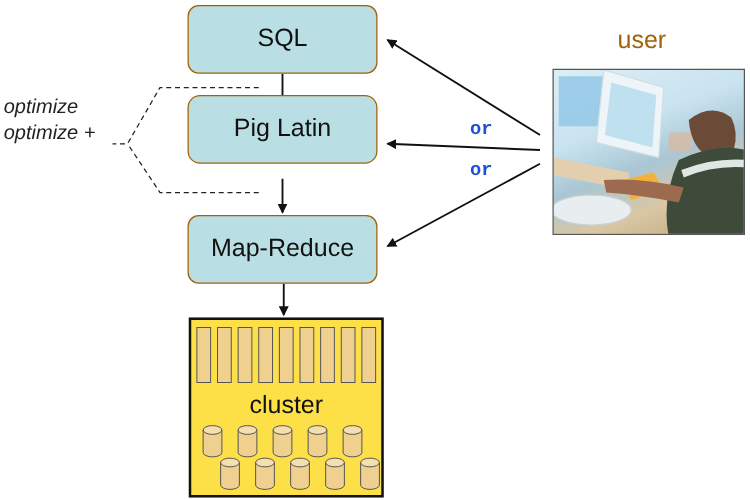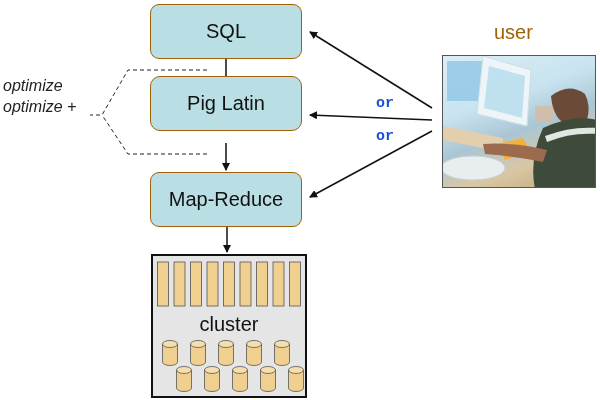--- a/index.html
+++ b/index.html
@@ -9,21 +9,21 @@
   #pig{top:76px;border-radius:10px;}
   #mr{top:172px;}
   svg.overlay{position:absolute;left:0;top:0;width:600px;height:400px;}
   .note{position:absolute;left:3px;top:75px;font-style:italic;font-size:16px;line-height:21px;color:#222;}
   .or{position:absolute;font-weight:bold;font-size:15px;color:#1d4ed8;font-family:Liberation Mono, monospace;}
   #or1{left:376px;top:95px;}
   #or2{left:376px;top:128px;}
   .user-label{position:absolute;left:494px;top:21px;font-size:20px;color:#a16207;}
   .photo{position:absolute;left:442px;top:55px;width:154px;height:133px;border:1px solid #555;box-sizing:border-box;overflow:hidden;
     background:linear-gradient(160deg,#dceef6 0%,#c8e3ef 35%,#aac6d4 55%,#d9c7a4 75%,#bfa57a 100%);}
-  .cluster{position:absolute;left:151px;top:254px;width:156px;height:144px;border:2px solid #111;box-sizing:border-box;background:#e5e5e5;}
+  .cluster{position:absolute;left:151px;top:254px;width:156px;height:144px;border:2px solid #111;box-sizing:border-box;background:#fde047;}
   .cluster-label{position:absolute;left:0;width:100%;top:57px;text-align:center;font-size:20px;color:#111;}
 </style>
 </head>
 <body>
 
 <svg class="overlay" viewBox="0 0 600 400">
   <defs>
     <marker id="ah" markerWidth="8" markerHeight="8" refX="7" refY="4" orient="auto" markerUnits="userSpaceOnUse">
       <path d="M0,0 L8,4 L0,8 z" fill="#111"></path>
     </marker>

